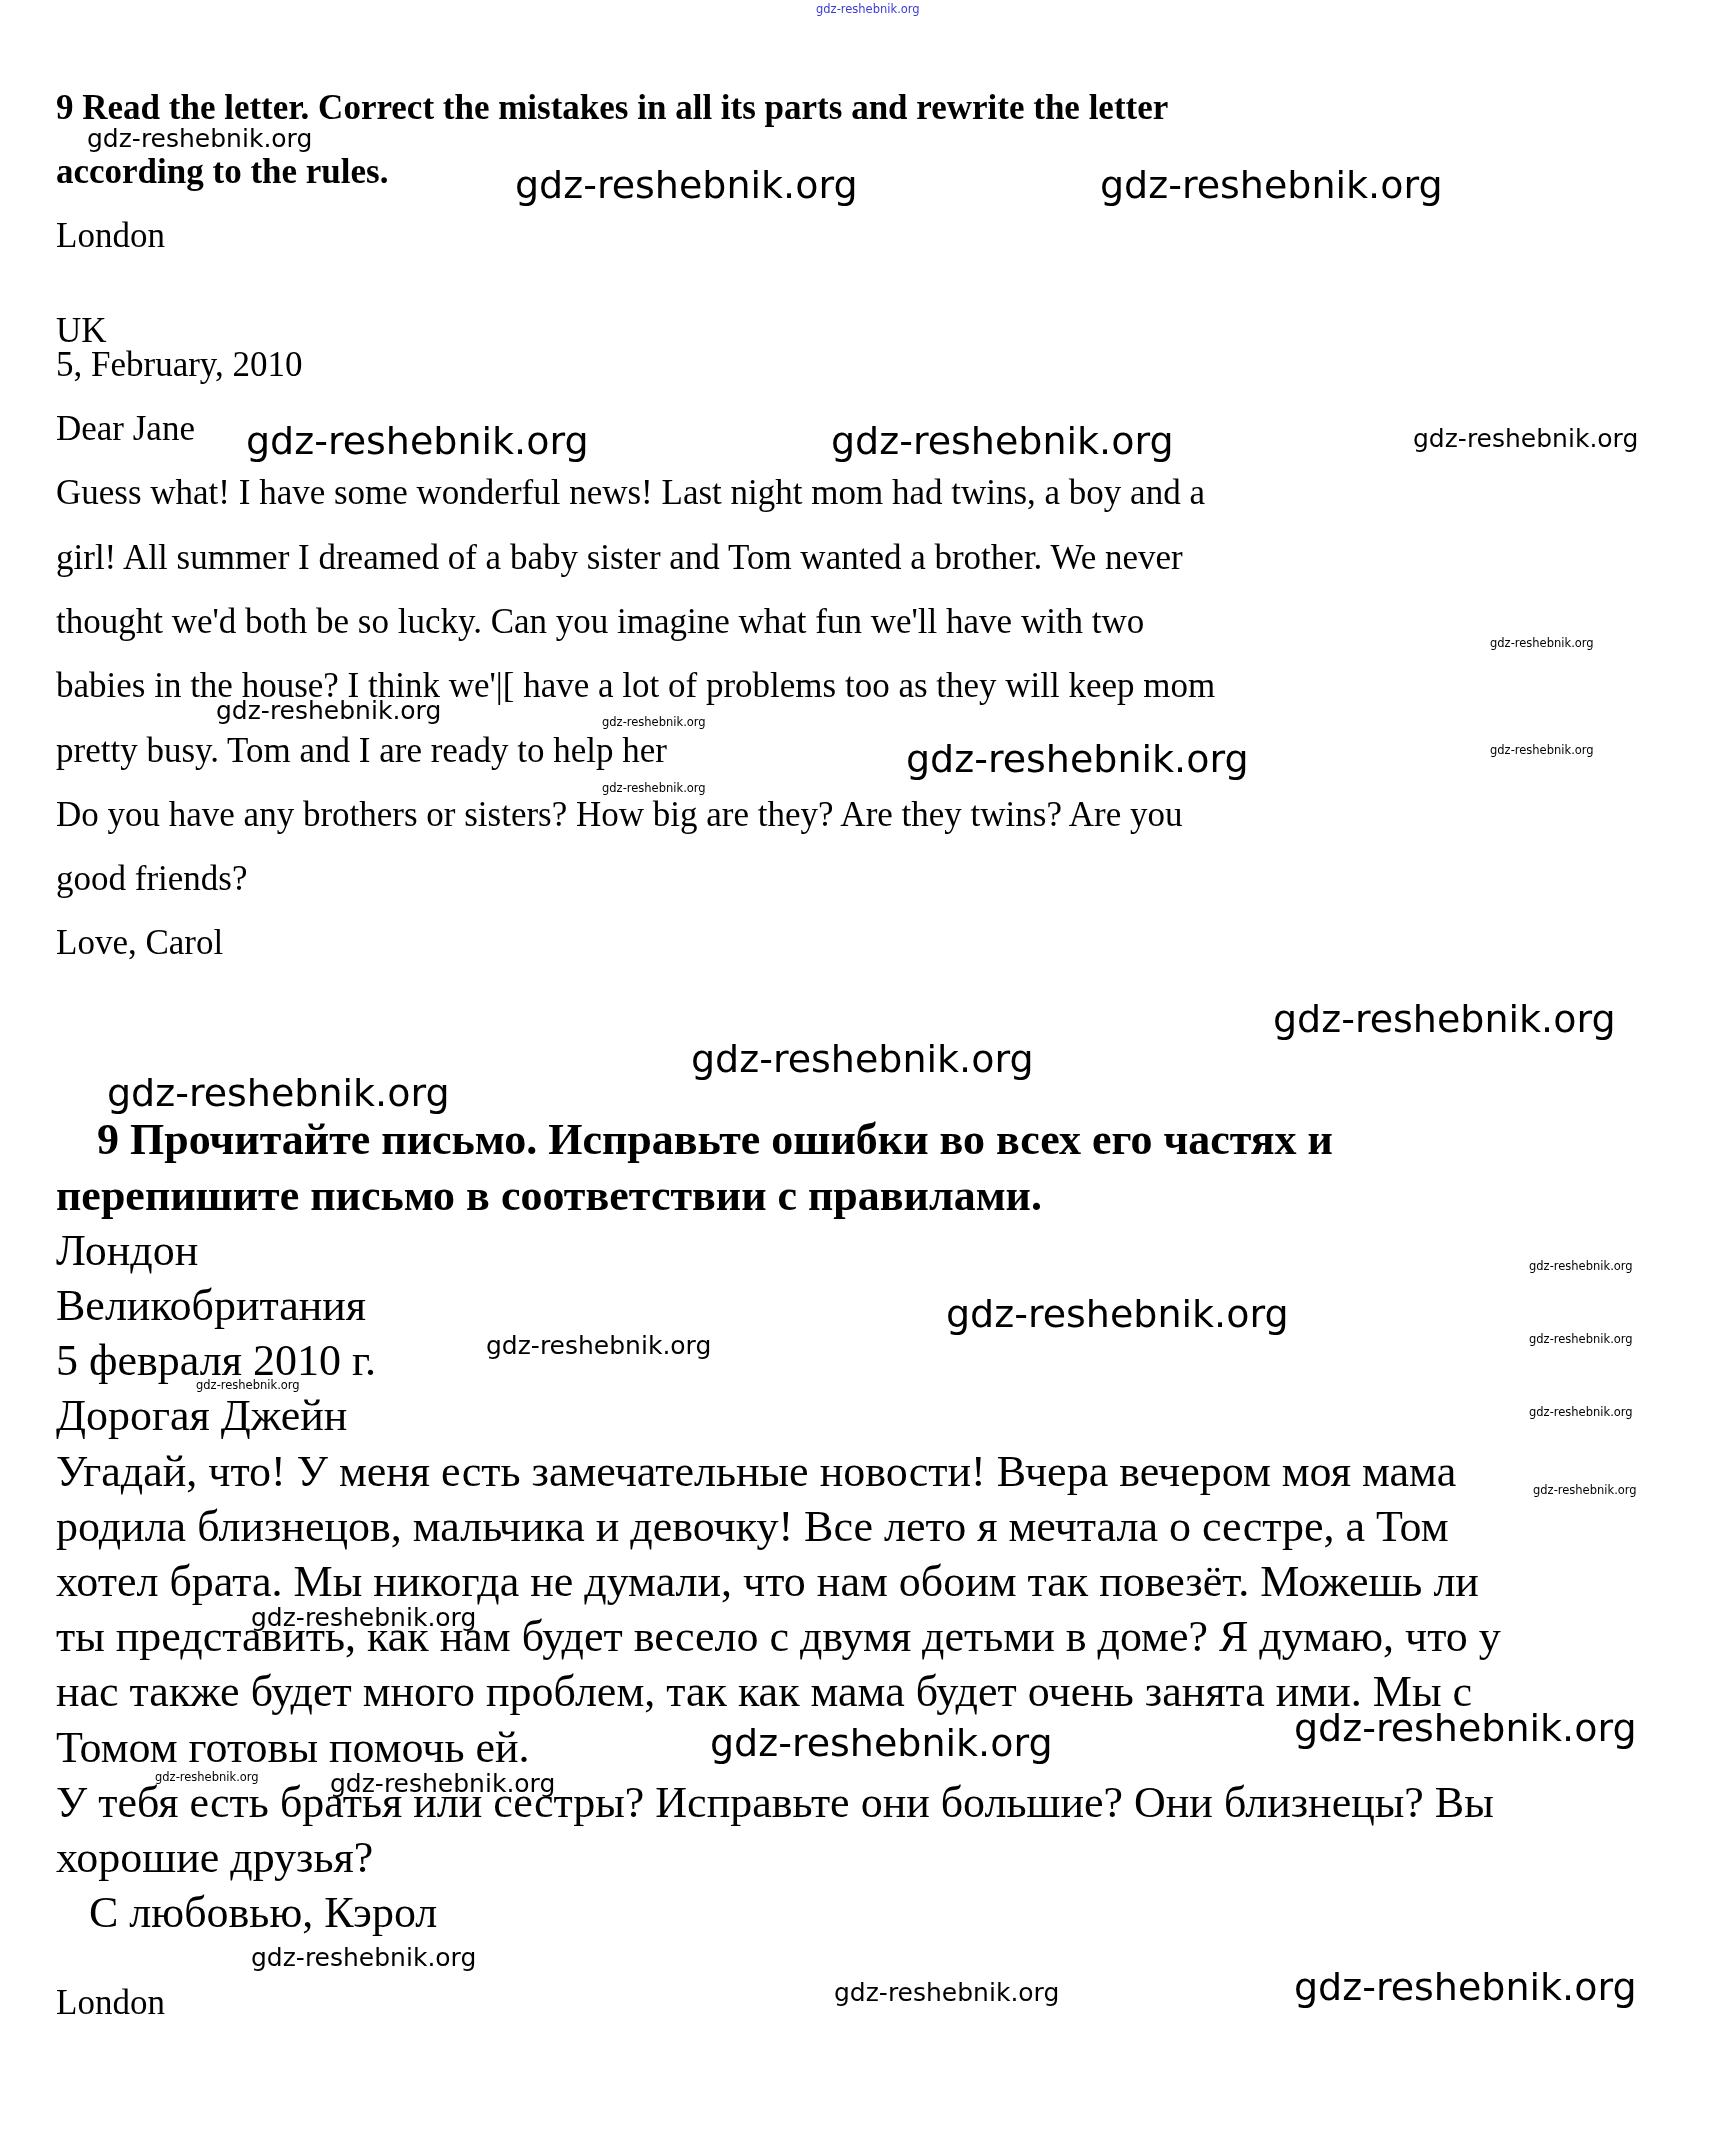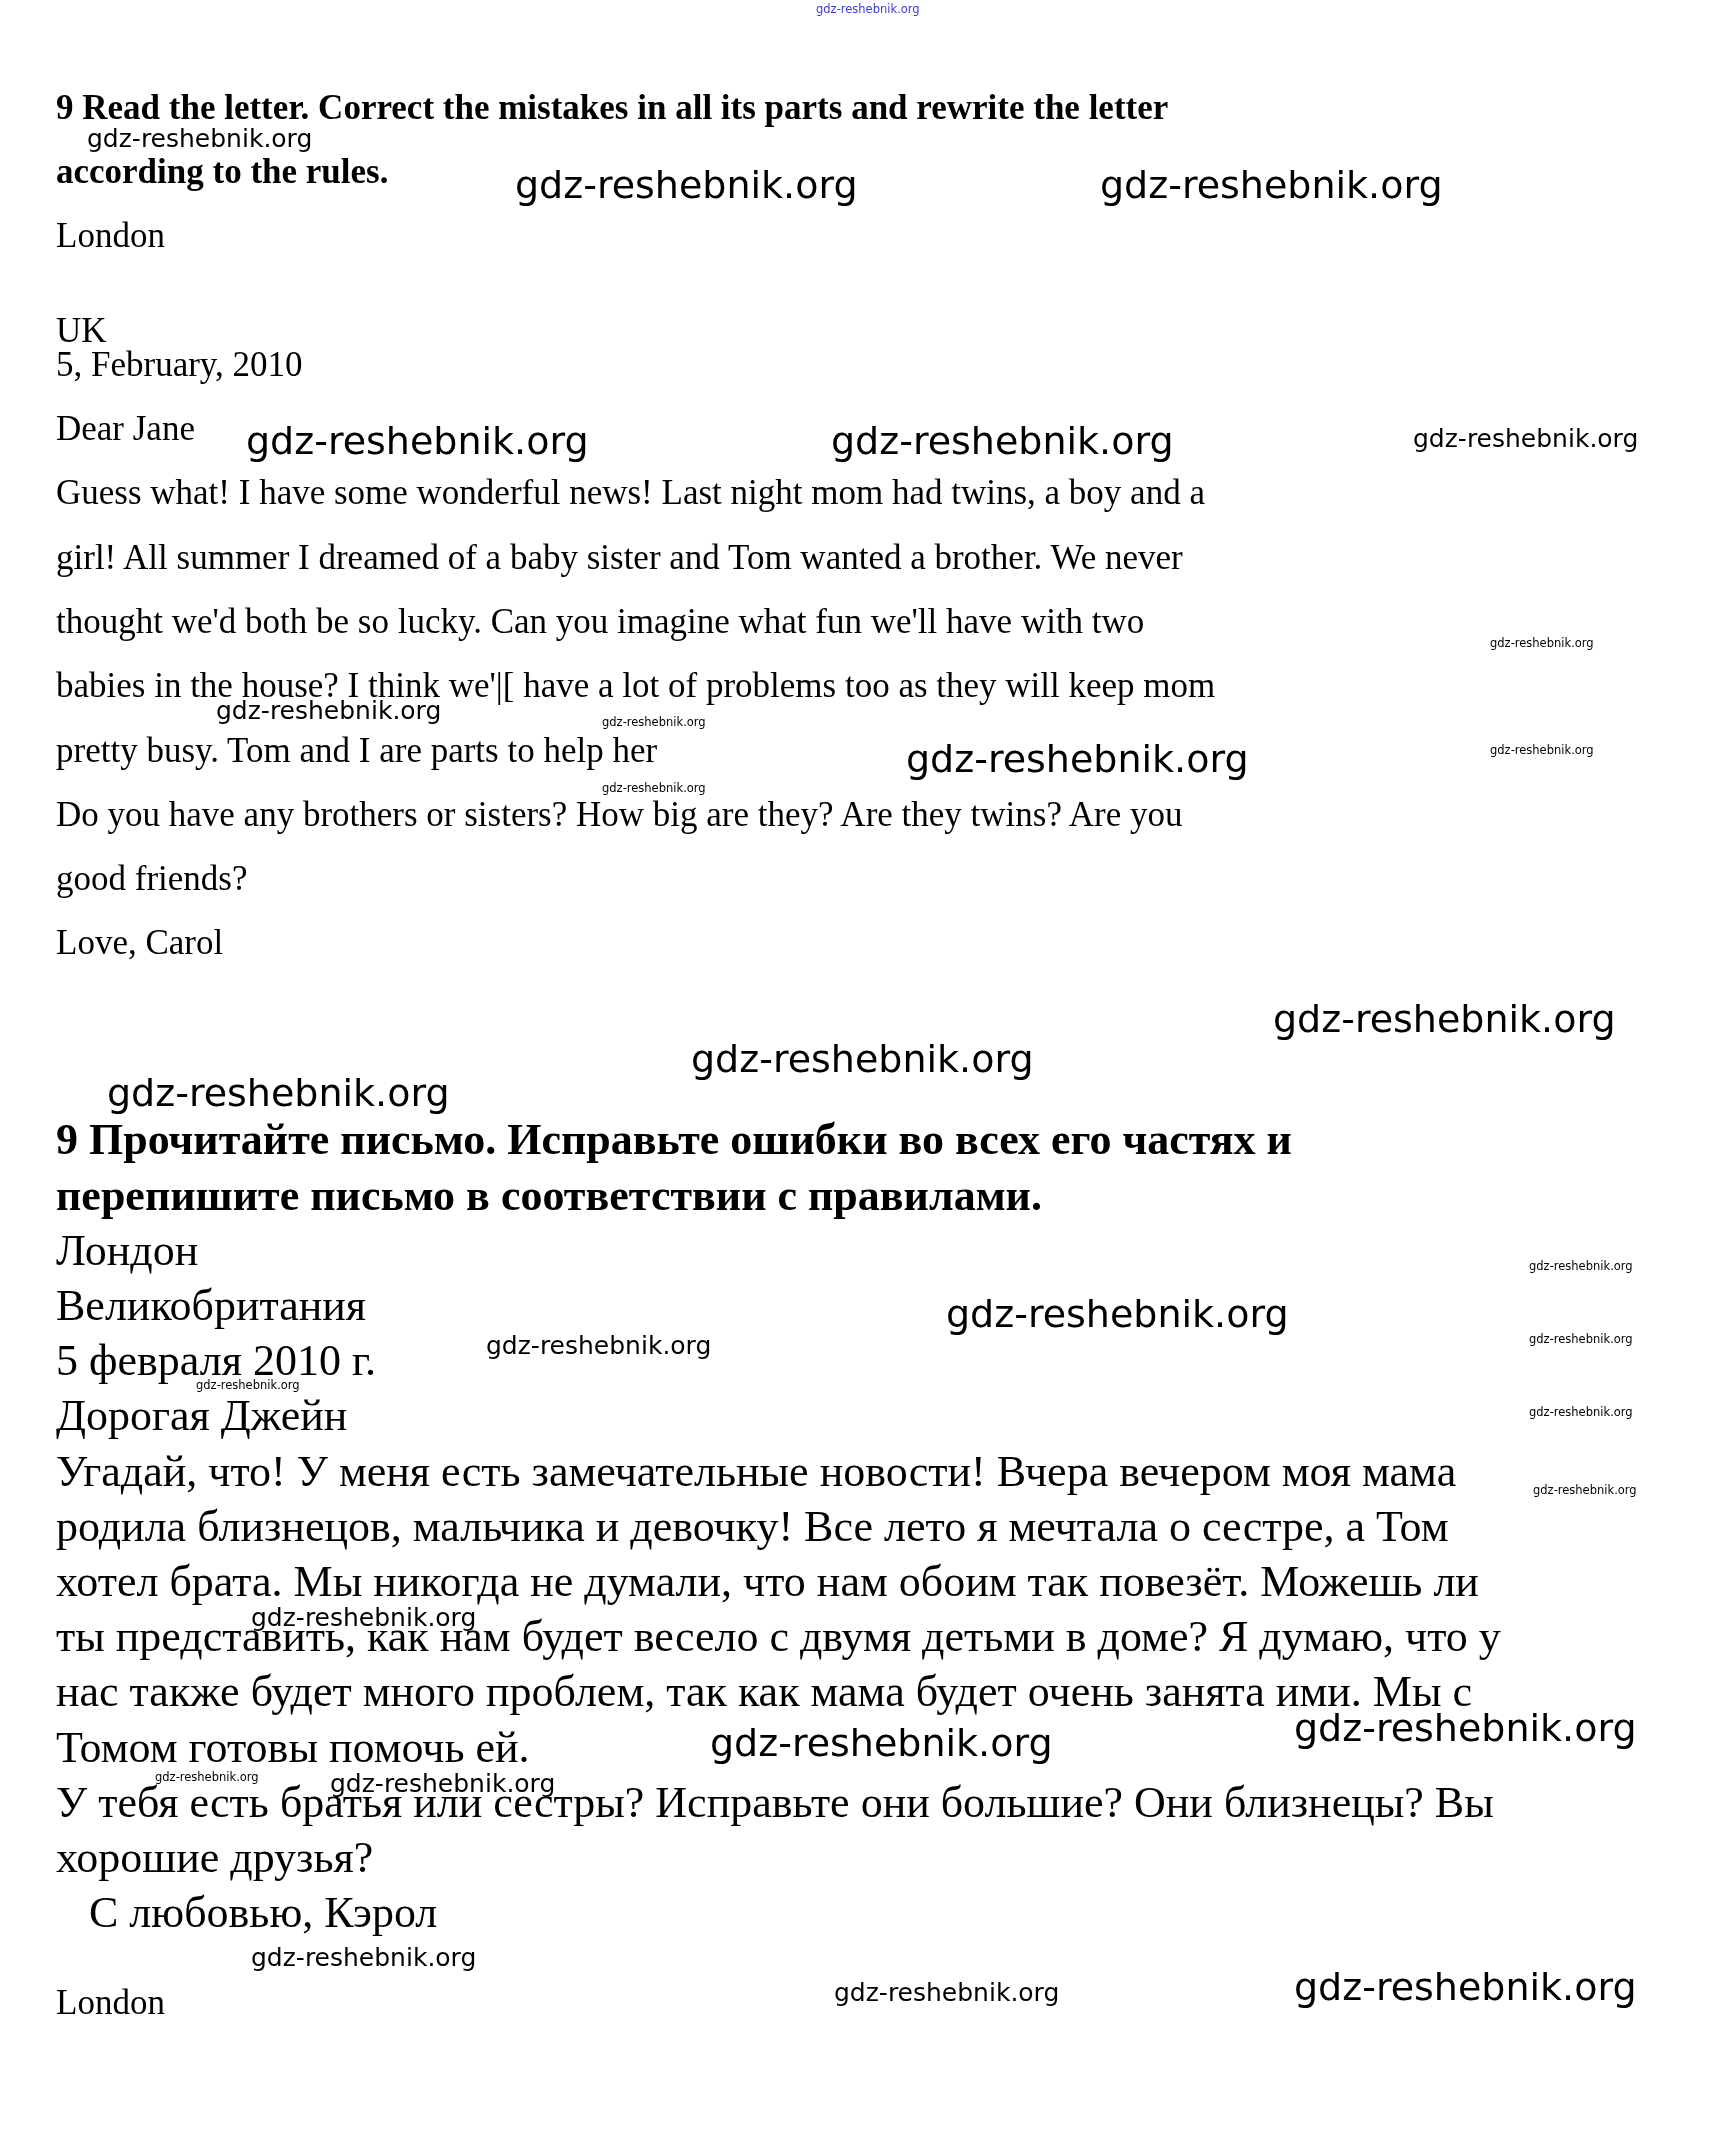--- a/index.html
+++ b/index.html
@@ -23,28 +23,28 @@
   <div class="line en b" style="top:76px;">9 Read the letter. Correct the mistakes in all its parts and rewrite the letter</div>
   <div class="line en b" style="top:140px;">according to the rules.</div>
   <div class="line en" style="top:204px;">London</div>
   <div class="line en" style="top:269px;margin-top:30px;">UK</div>
   <div class="line en" style="top:333px;">5, February, 2010</div>
   <div class="line en" style="top:397px;">Dear Jane</div>
   <div class="line en" style="top:461px;">Guess what! I have some wonderful news! Last night mom had twins, a boy and a</div>
   <div class="line en" style="top:526px;">girl! All summer I dreamed of a baby sister and Tom wanted a brother. We never</div>
   <div class="line en" style="top:590px;">thought we'd both be so lucky. Can you imagine what fun we'll have with two</div>
   <div class="line en" style="top:654px;">babies in the house? I think we'|[ have a lot of problems too as they will keep mom</div>
-  <div class="line en" style="top:719px;">pretty busy. Tom and I are parts to help her</div>
+  <div class="line en" style="top:719px;">pretty busy. Tom and I are ready to help her</div>
   <div class="line en" style="top:783px;">Do you have any brothers or sisters? How big are they? Are they twins? Are you</div>
   <div class="line en" style="top:847px;">good friends?</div>
   <div class="line en" style="top:911px;">Love, Carol</div>
 </div>
 
 <div>
-  <div class="line ru b" style="top:1112px;">9 Прочитайте письмо. Исправьте ошибки во всех его частях и</div>
+  <div class="line ru b" style="top:1112px;margin-left:41px;">9 Прочитайте письмо. Исправьте ошибки во всех его частях и</div>
   <div class="line ru b" style="top:1168px;">перепишите письмо в соответствии с правилами.</div>
   <div class="line ru" style="top:1223px;text-align:right;">Лондон</div>
   <div class="line ru" style="top:1278px;">Великобритания</div>
   <div class="line ru" style="top:1333px;">5 февраля 2010 г.</div>
   <div class="line ru" style="top:1388px;">Дорогая Джейн</div>
   <div class="line ru" style="top:1444px;">Угадай, что! У меня есть замечательные новости! Вчера вечером моя мама</div>
   <div class="line ru" style="top:1499px;">родила близнецов, мальчика и девочку! Все лето я мечтала о сестре, а Том</div>
   <div class="line ru" style="top:1554px;">хотел брата. Мы никогда не думали, что нам обоим так повезёт. Можешь ли</div>
   <div class="line ru" style="top:1609px;">ты представить, как нам будет весело с двумя детьми в доме? Я думаю, что у</div>
   <div class="line ru" style="top:1664px;">нас также будет много проблем, так как мама будет очень занята ими. Мы с</div>

